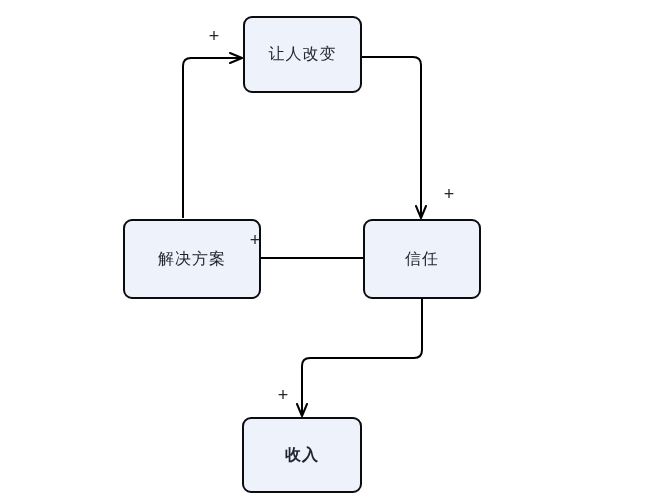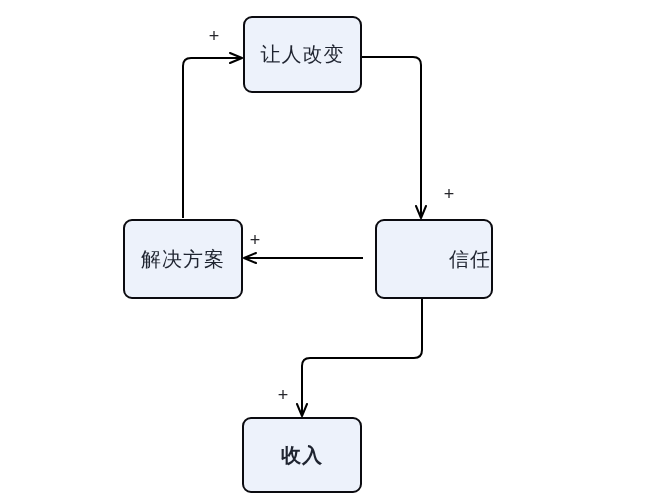--- a/index.html
+++ b/index.html
@@ -24,28 +24,28 @@
   }
   .node {
     position: absolute;
     background: #edf2fb;
     border: 2px solid #0b0b10;
     border-radius: 9px;
     display: flex;
     align-items: center;
     justify-content: center;
     box-sizing: border-box;
-    font-size: 20px;
+    font-size: 16px;
     color: #1f2430;
     letter-spacing: 1px;
     cursor: default;
   }
   #n-change   { left: 243px; top: 16px;  width: 119px; height: 77px; }
-  #n-solution { left: 123px; top: 219px; width: 120px; height: 80px; }
-  #n-trust    { left: 375px; top: 219px; width: 118px; height: 80px; justify-content: flex-end; }
+  #n-solution { left: 123px; top: 219px; width: 138px; height: 80px; }
+  #n-trust    { left: 363px; top: 219px; width: 118px; height: 80px; }
   #n-income   { left: 242px; top: 417px; width: 120px; height: 76px; font-weight: bold; }
   .sign {
     position: absolute;
     font-size: 18px;
     color: #26262b;
     transform: translate(-50%, -50%);
     line-height: 1;
     user-select: none;
   }
   #s-0 { left: 214px; top: 36px;  }

